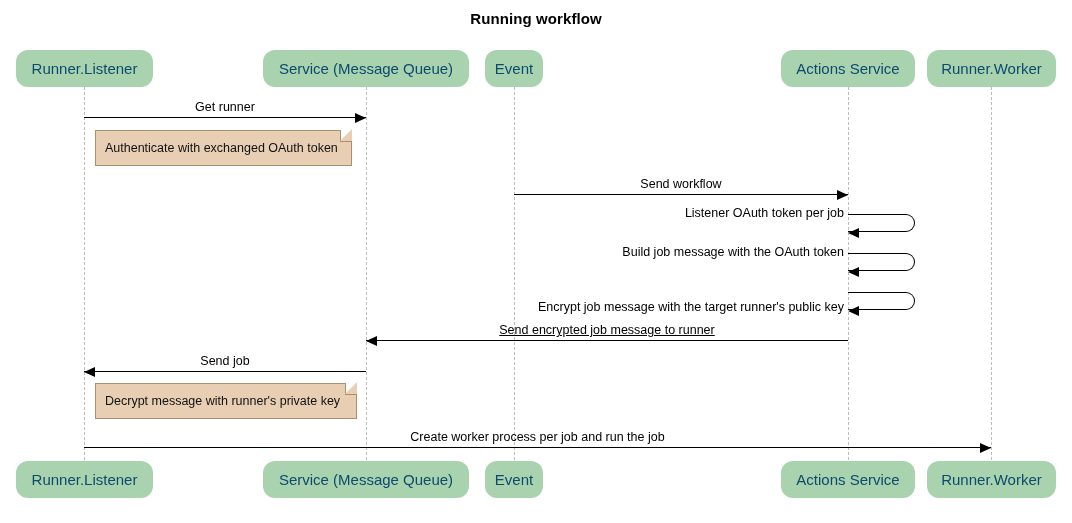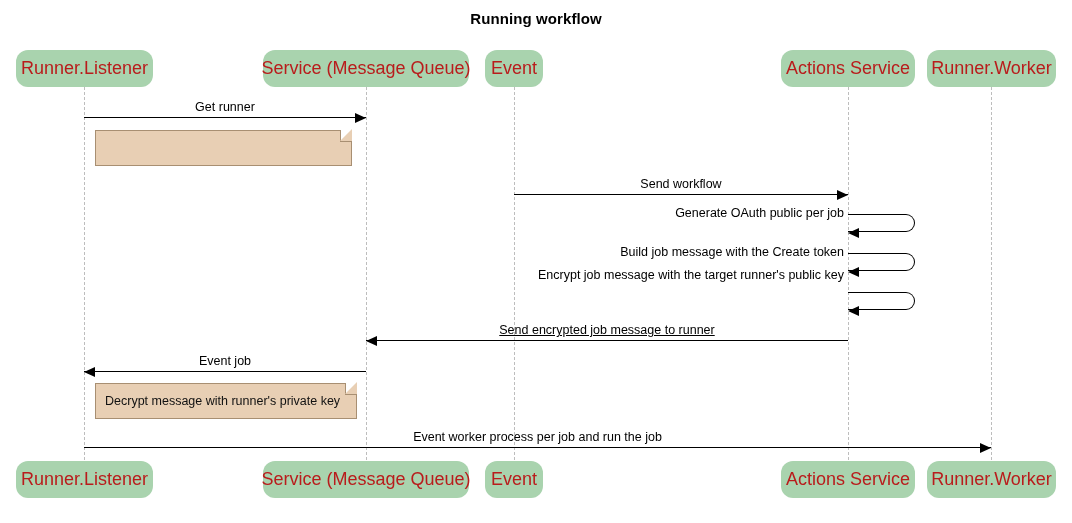--- a/index.html
+++ b/index.html
@@ -28,22 +28,22 @@
   }
   
   .participant {
     position: absolute;
     height: 37px;
     border-radius: 12px;
     background: #a9d3ae;
     display: flex;
     align-items: center;
     justify-content: center;
-    font-size: 18px;
-    color: #b91c1c;
+    font-size: 15px;
+    color: #0c4a6e;
     box-sizing: border-box;
     white-space: nowrap;
   }
   
   .lifeline {
     position: absolute;
     width: 0;
     border-left: 1px dashed #bdbdbd;
   }
   
@@ -162,34 +162,35 @@
       <div class="arrow-head right" style="top: 112.5px; left: 355px;"></div>
       <div class="msg-label" style="left: 84px; width: 282px; top: 100px;">Get runner</div>
       <div class="msg-line" style="left: 514px; top: 194px; width: 334px;"></div>
       <div class="arrow-head right" style="top: 189.5px; left: 837px;"></div>
       <div class="msg-label" style="left: 514px; width: 334px; top: 177px;">Send workflow</div>
       <div class="msg-line" style="left: 366px; top: 340px; width: 482px;"></div>
       <div class="arrow-head left" style="top: 335.5px; left: 366px;"></div>
       <div class="msg-label" style="left: 366px; width: 482px; top: 323px; text-decoration: underline;">Send encrypted job message to runner</div>
       <div class="msg-line" style="left: 84px; top: 371px; width: 282px;"></div>
       <div class="arrow-head left" style="top: 366.5px; left: 84px;"></div>
-      <div class="msg-label" style="left: 84px; width: 282px; top: 354px;">Event job</div>
+      <div class="msg-label" style="left: 84px; width: 282px; top: 354px;">Send job</div>
       <div class="msg-line" style="left: 84px; top: 447px; width: 907px;"></div>
       <div class="arrow-head right" style="top: 442.5px; left: 980px;"></div>
-      <div class="msg-label" style="left: 84px; width: 907px; top: 430px;">Event worker process per job and run the job</div>
+      <div class="msg-label" style="left: 84px; width: 907px; top: 430px;">Create worker process per job and run the job</div>
       <div class="self-loop" style="left: 848px; top: 214px; width: 67px; height: 18px;"></div>
       <div class="arrow-head left" style="left: 848px; top: 227.5px;"></div>
-      <div class="msg-label" style="left: 0px; width: 844px; text-align: right; top: 206px;">Generate OAuth public per job</div>
+      <div class="msg-label" style="left: 0px; width: 844px; text-align: right; top: 206px;">Listener OAuth token per job</div>
       <div class="self-loop" style="left: 848px; top: 253px; width: 67px; height: 18px;"></div>
       <div class="arrow-head left" style="left: 848px; top: 266.5px;"></div>
-      <div class="msg-label" style="left: 0px; width: 844px; text-align: right; top: 245px;">Build job message with the Create token</div>
+      <div class="msg-label" style="left: 0px; width: 844px; text-align: right; top: 245px;">Build job message with the OAuth token</div>
       <div class="self-loop" style="left: 848px; top: 292px; width: 67px; height: 18px;"></div>
       <div class="arrow-head left" style="left: 848px; top: 305.5px;"></div>
-      <div class="msg-label" style="left: 0px; width: 844px; text-align: right; top: 268px;">Encrypt job message with the target runner's public key</div>
+      <div class="msg-label" style="left: 0px; width: 844px; text-align: right; top: 300px;">Encrypt job message with the target runner's public key</div>
       <div class="note" style="left: 95px; top: 130px; width: 257px; height: 36px; position: absolute;">
+        <span>Authenticate with exchanged OAuth token</span>
         <div class="note-fold"></div>
       </div>
       <div class="note" style="left: 95px; top: 383px; width: 262px; height: 36px; position: absolute;">
         <span>Decrypt message with runner's private key</span>
         <div class="note-fold"></div>
       </div>
     </div>
 </div>
 
 </body></html>

